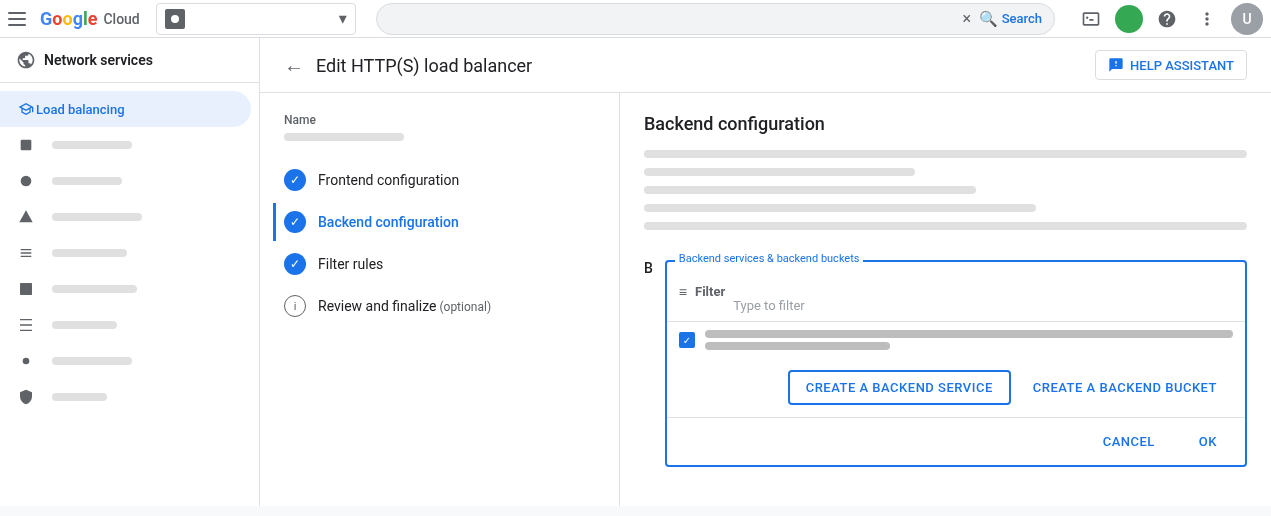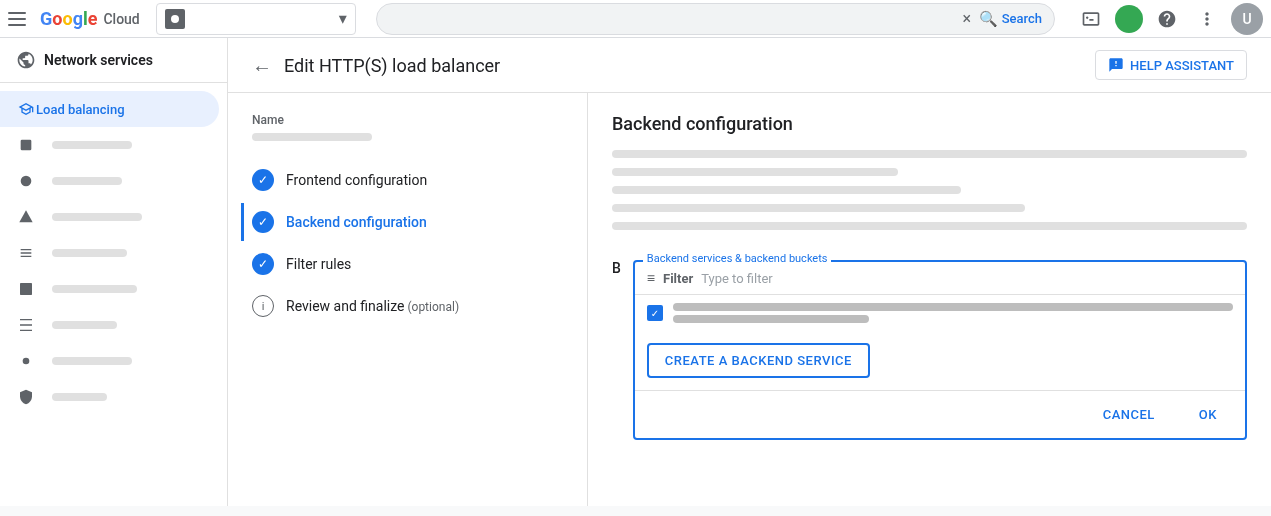--- a/index.html
+++ b/index.html
@@ -36,21 +36,21 @@
     .search-btn { display: flex; align-items: center; gap: 4px; color: #1a73e8; font-size: 13px; font-weight: 500; cursor: pointer; }
     .top-actions { display: flex; align-items: center; gap: 8px; flex-shrink: 0; }
     .icon-btn { width: 32px; height: 32px; display: flex; align-items: center; justify-content: center; cursor: pointer; border-radius: 50%; color: #5f6368; font-size: 18px; }
     .circle-green { width: 28px; height: 28px; border-radius: 50%; background: #34a853; }
     .avatar { width: 32px; height: 32px; border-radius: 50%; background: #9aa0a6; display: flex; align-items: center; justify-content: center; color: #fff; font-size: 14px; font-weight: 500; cursor: pointer; }
 
     
     .main-layout { display: flex; height: calc(516px - 48px); }
 
     
-    .sidebar { width: 228px; background: #fff; border-right: 1px solid #e0e0e0; overflow-y: auto; flex-shrink: 0; }
+    .sidebar { width: 260px; background: #fff; border-right: 1px solid #e0e0e0; overflow-y: auto; flex-shrink: 0; }
     .sidebar-header { padding: 12px 16px; font-size: 14px; font-weight: 600; color: #202124; display: flex; align-items: center; gap: 8px; border-bottom: 1px solid #e0e0e0; }
     .sidebar-nav { padding: 8px 0; }
     .sidebar-item {
       display: flex; align-items: center; padding: 8px 16px; cursor: pointer;
       font-size: 13px; color: #202124; border-radius: 0 20px 20px 0; margin-right: 8px;
     }
     .sidebar-item.active { background: #e8f0fe; color: #1a73e8; font-weight: 500; }
     .sidebar-item .nav-icon { width: 20px; height: 20px; display: flex; align-items: center; justify-content: center; font-size: 14px; color: #5f6368; flex-shrink: 0; }
     .sidebar-item.active .nav-icon { color: #1a73e8; }
     .sidebar-placeholder { height: 8px; background: #e0e0e0; border-radius: 4px; margin: 6px 16px; }
@@ -98,21 +98,21 @@
     .filter-icon { color: #5f6368; font-size: 14px; }
     .dropdown-row { display: flex; align-items: center; padding: 8px 12px; gap: 10px; }
     .checkbox-blue { width: 16px; height: 16px; background: #1a73e8; border-radius: 2px; display: flex; align-items: center; justify-content: center; flex-shrink: 0; }
     .checkbox-blue::after { content: '✓'; color: #fff; font-size: 10px; }
     .row-bar-container { display: flex; flex-direction: column; gap: 4px; flex: 1; }
     .row-bar { height: 8px; background: #bdbdbd; border-radius: 4px; }
     .row-bar.full { width: 100%; }
     .sub-bar { width: 35%; }
 
     
-    .action-buttons { display: flex; align-items: center; gap: 6px; padding: 12px; border-top: none; }
+    .action-buttons { display: flex; align-items: center; gap: 6px; padding: 12px; border-top: none; justify-content: flex-end; }
     .btn-create-service {
       padding: 8px 16px; border: 2px solid #1a73e8; border-radius: 4px;
       color: #1a73e8; background: #fff; font-size: 13px; font-weight: 500; cursor: pointer; text-transform: uppercase; letter-spacing: 0.5px;
     }
     .btn-create-bucket {
       padding: 8px 16px; border: none; background: transparent;
       color: #1a73e8; font-size: 13px; font-weight: 500; cursor: pointer; text-transform: uppercase; letter-spacing: 0.5px;
     }
     .dialog-footer { display: flex; justify-content: flex-end; gap: 12px; padding: 8px 12px; border-top: 1px solid #e0e0e0; }
     .btn-cancel { color: #1a73e8; background: transparent; border: none; font-size: 13px; font-weight: 500; cursor: pointer; text-transform: uppercase; letter-spacing: 0.5px; padding: 8px 16px; }
@@ -315,31 +315,32 @@
 
         <div class="backend-services-wrapper">
           <div style="display:flex;align-items:flex-start;gap:12px;">
             <span style="font-size:14px;font-weight:500;color:#202124;flex-shrink:0;padding-top:10px;">B</span>
             <div class="backend-services-section" style="flex:1;position:relative;margin-top:10px;">
               <div class="field-label">Backend services &amp; backend buckets</div>
               <div class="dropdown-container">
                 <div class="filter-row">
                   <span class="filter-icon">≡</span>
                   <span style="font-size:13px;color:#5f6368;font-weight:bold;">Filter</span>
-                  <span style="font-size:13px;color:#9aa0a6;">Type to filter</span>
+                  <span style="font-size:13px;color:#9aa0a6;margin-top:28px;">Type to filter</span>
                 </div>
                 <div class="dropdown-row">
                   <div class="checkbox-blue"></div>
                   <div class="row-bar-container">
                     <div class="row-bar full"></div>
                     <div class="row-bar sub-bar"></div>
                   </div>
                 </div>
                 <div class="action-buttons">
                   <button class="btn-create-service">CREATE A BACKEND SERVICE</button>
+                  <button class="btn-create-bucket">CREATE A BACKEND BUCKET</button>
                 </div>
                 <div class="dialog-footer">
                   <button class="btn-cancel">CANCEL</button>
                   <button class="btn-ok">OK</button>
                 </div>
               </div>
             </div>
           </div>
         </div>
       </div>

